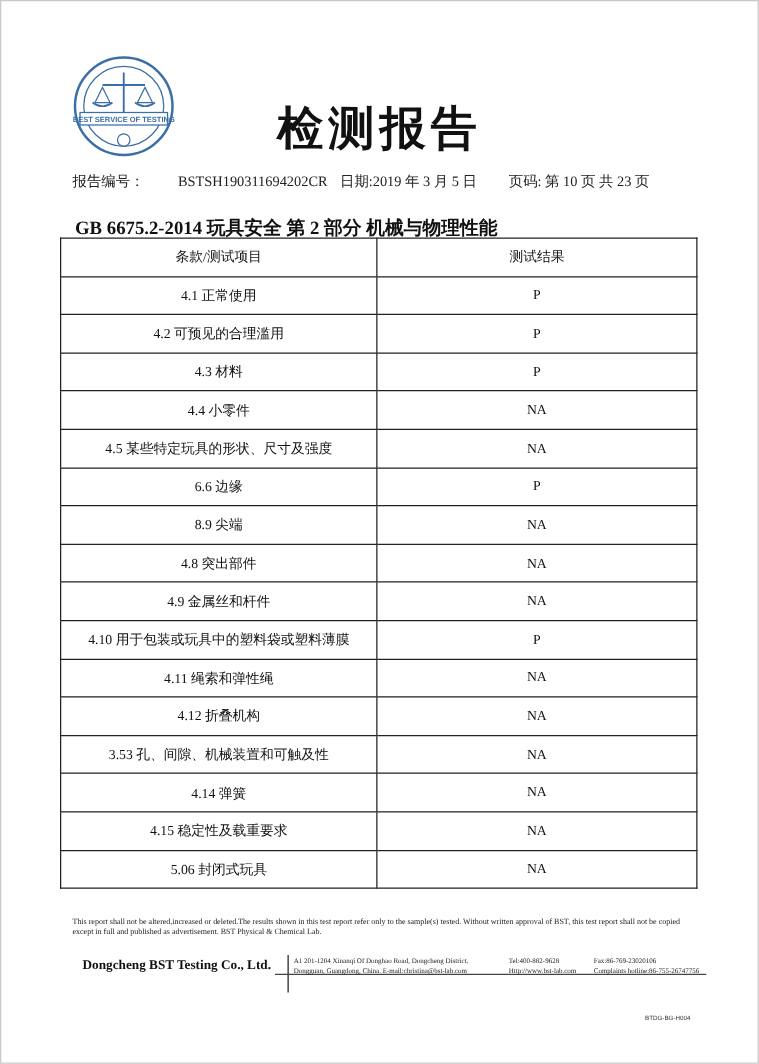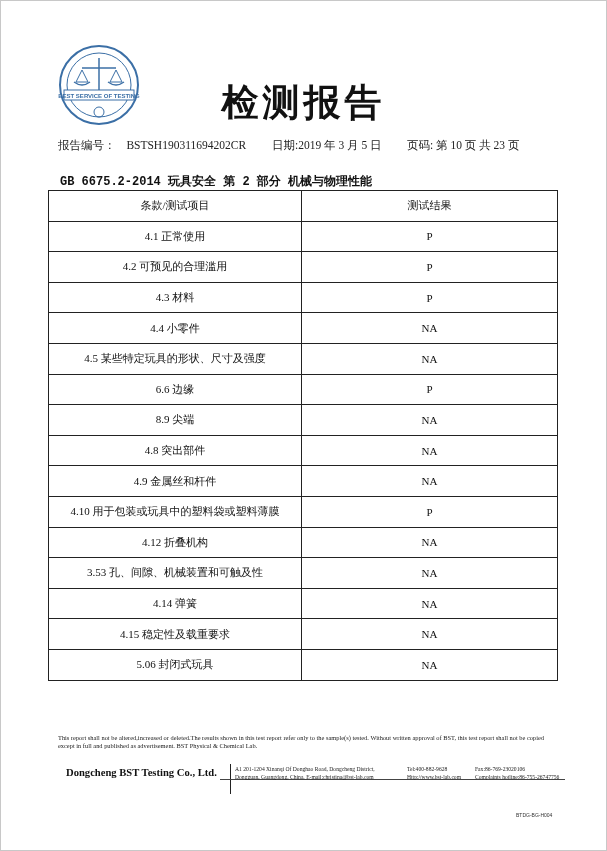--- a/index.html
+++ b/index.html
@@ -1,21 +1,21 @@
 <!DOCTYPE html>
 <html><head>
 <meta charset="utf-8">
 <style>
   html,body{margin:0;padding:0;}
   body{width:607px;height:851px;background:#ffffff;position:relative;overflow:hidden;font-family:"Liberation Serif","DejaVu Serif",serif;color:#111;}
   .page-border{position:absolute;left:0;top:0;width:605px;height:849px;border:1px solid #c8c8c8;}
   .logo{position:absolute;left:58px;top:44px;width:82px;height:82px;}
   .title{position:absolute;left:0;width:607px;top:78px;text-align:center;font-size:37px;font-weight:bold;letter-spacing:4px;font-family:"DejaVu Serif",serif;}
   .meta{position:absolute;top:138px;font-size:11.5px;color:#222;}
-  .section{position:absolute;left:60px;top:173px;font-size:12px;font-weight:bold;font-family:Liberation Mono, monospace;}
+  .section{position:absolute;left:60px;top:173px;font-size:15px;font-weight:bold;}
   table.results{position:absolute;left:48px;top:190px;width:510px;border-collapse:collapse;}
   table.results th,table.results td{border:1px solid #222;text-align:center;font-size:11px;height:29.6px;padding:0;}
   table.results th{font-weight:normal;}
   table.results td.col1{width:252px;}
   .disclaimer{position:absolute;left:58px;top:734px;width:500px;font-size:6.4px;line-height:8px;color:#222;}
   .company{position:absolute;left:66px;top:767px;font-size:10.6px;font-weight:bold;}
   .vline{position:absolute;left:230px;top:764px;width:1px;height:30px;background:#222;}
   .hline{position:absolute;left:220px;top:779px;width:345px;height:1px;background:#444;}
   .addr{position:absolute;top:766px;font-size:5.6px;line-height:7.5px;color:#222;}
   .code{position:absolute;left:516px;top:812px;font-size:5px;color:#333;font-family:"Liberation Sans",sans-serif;}
@@ -38,21 +38,21 @@
     <rect x="6" y="46" width="70" height="10" fill="#ffffff" stroke="#3b6fa6" stroke-width="1"></rect>
     <text x="41" y="53.5" font-size="6" font-weight="bold" text-anchor="middle" fill="#3b6fa6" font-family="Liberation Sans, sans-serif">BEST SERVICE OF TESTING</text>
     <circle cx="41" cy="68" r="5" fill="none" stroke="#3b6fa6" stroke-width="1"></circle>
   </svg>
 </div>
 
 <div class="title">检测报告</div>
 
 <div class="meta" style="left:58px;">
   <span>报告编号：</span>
-  <span style="margin-left:8px;">BSTSH190311694202CR</span>
+  <span style="margin-left:24px;">BSTSH190311694202CR</span>
 </div>
 <div class="meta" style="left:272px;">日期:2019 年 3 月 5 日</div>
 <div class="meta" style="left:407px;">页码: 第 10 页 共 23 页</div>
 
 <div class="section">GB 6675.2-2014  玩具安全  第 2 部分  机械与物理性能</div>
 
 <table class="results">
   <thead>
     <tr>
       <th>条款/测试项目</th>
@@ -94,20 +94,24 @@
       </tr>
     <tr>
         <td class="col1">4.9  金属丝和杆件</td>
         <td>NA</td>
       </tr>
     <tr>
         <td class="col1">4.10  用于包装或玩具中的塑料袋或塑料薄膜</td>
         <td>P</td>
       </tr>
     <tr>
+        <td class="col1">4.11  绳索和弹性绳</td>
+        <td>NA</td>
+      </tr>
+    <tr>
         <td class="col1">4.12  折叠机构</td>
         <td>NA</td>
       </tr>
     <tr>
         <td class="col1">3.53 孔、间隙、机械装置和可触及性</td>
         <td>NA</td>
       </tr>
     <tr>
         <td class="col1">4.14  弹簧</td>
         <td>NA</td>

